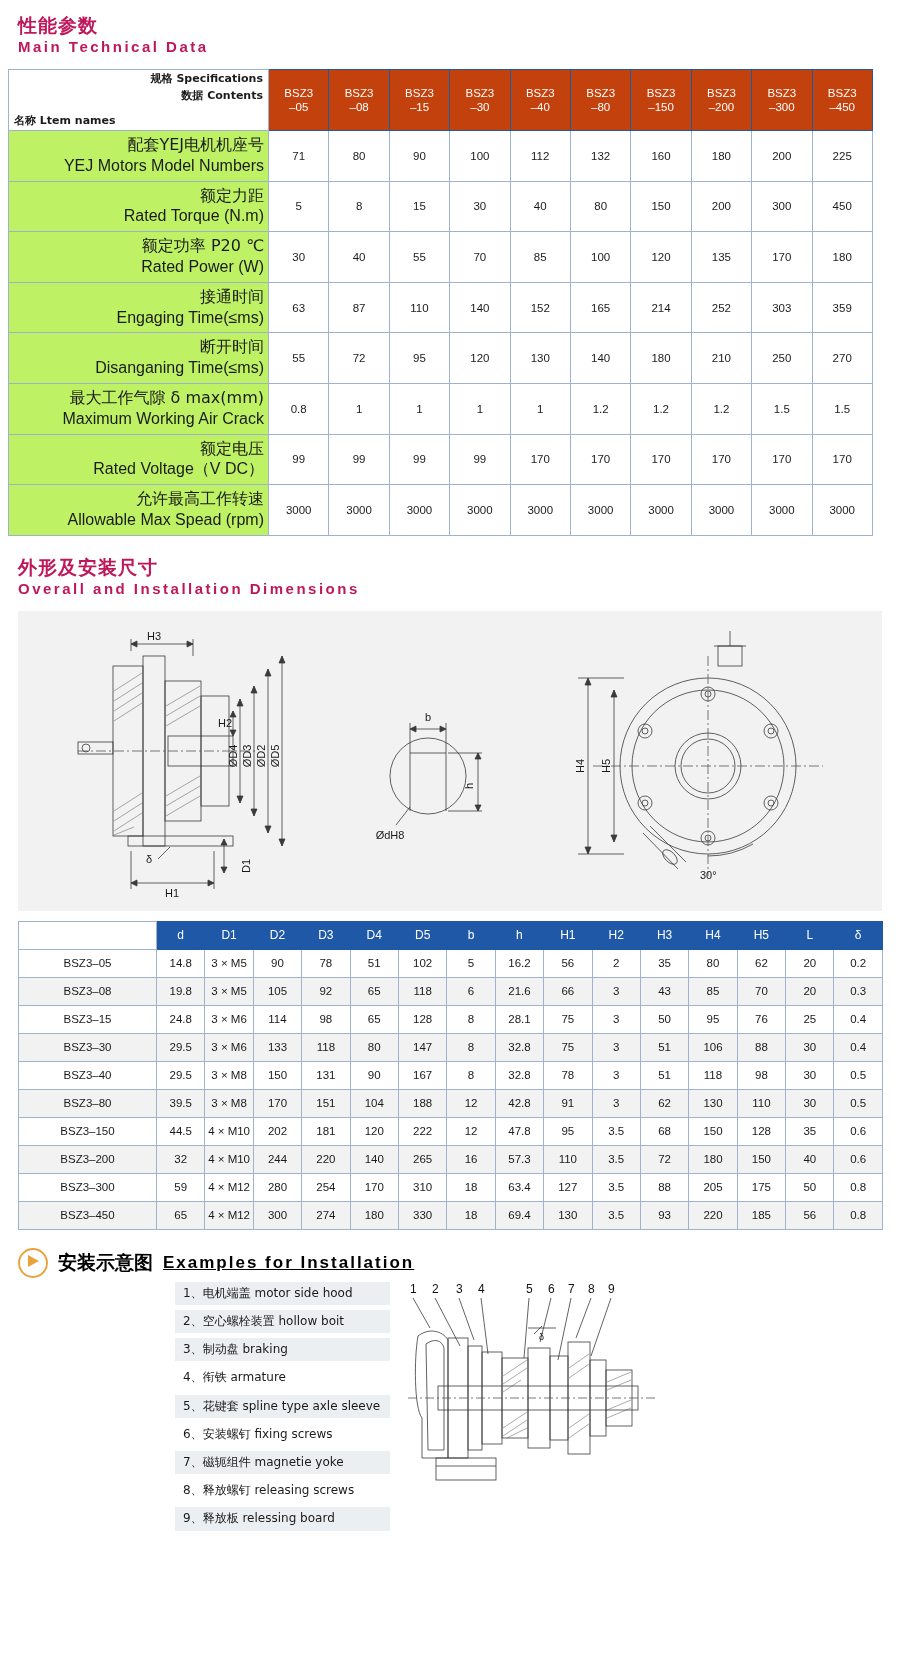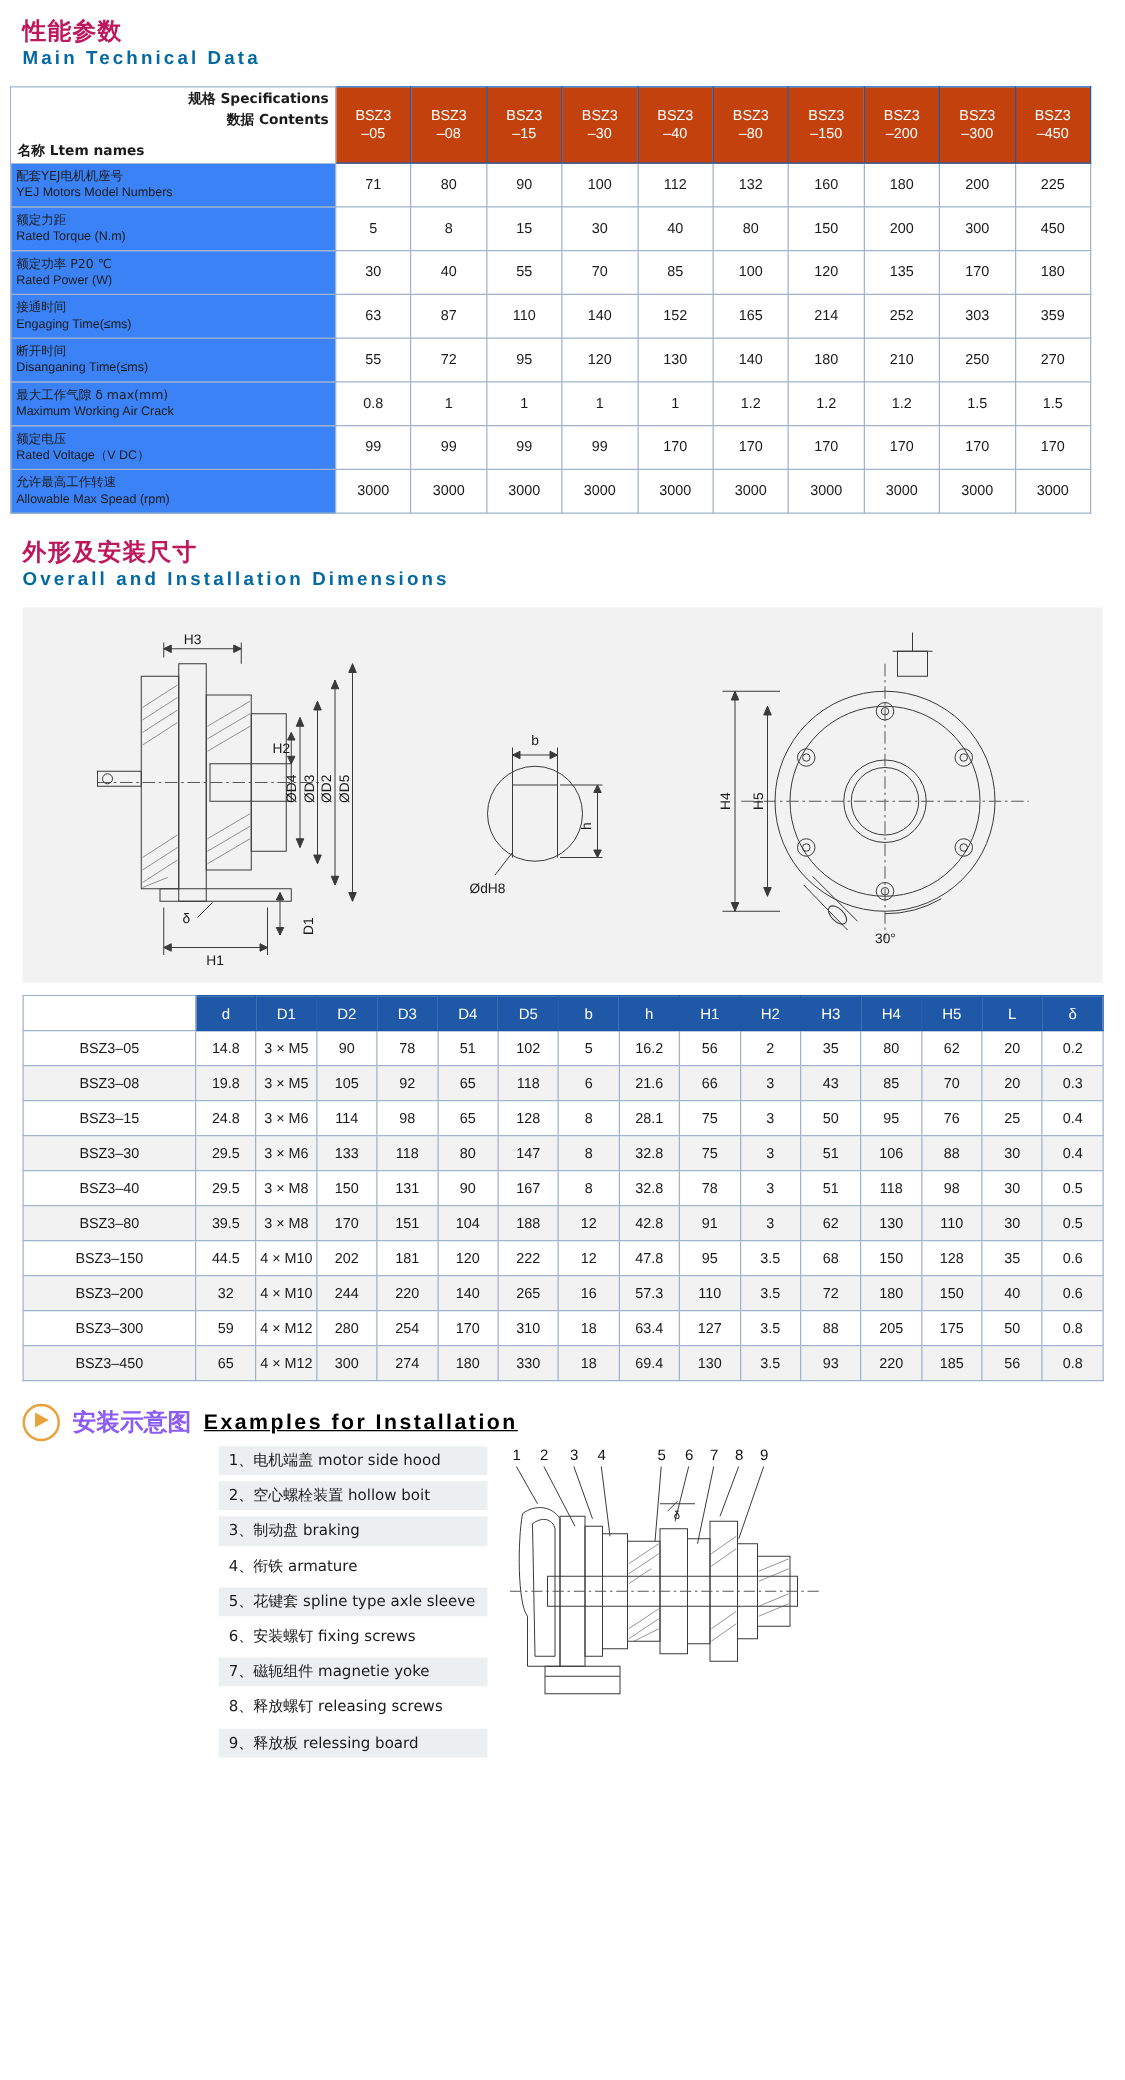--- a/index.html
+++ b/index.html
@@ -12,21 +12,21 @@
   }
   .page{width:900px;min-height:1664px;position:relative;padding:0;box-sizing:border-box;}
 
   
   .sec-head{margin:0 0 0 18px;padding-top:14px;}
   .sec-head .cn{
     color:#be185d;font-size:19px;font-weight:bold;letter-spacing:1px;line-height:1.2;
     font-family:"DejaVu Sans","Liberation Sans",sans-serif;
   }
   .sec-head .en{
-    color:#0369a1;font-size:15px;font-weight:bold;letter-spacing:2.5px;line-height:1.35;
+    color:#be185d;font-size:15px;font-weight:bold;letter-spacing:2.5px;line-height:1.35;
     font-family:"Liberation Sans",sans-serif;
   }
 
   
   table{border-collapse:collapse;}
   .tbl{margin:12px 18px 0 8px;width:864px;table-layout:fixed;}
   .tbl td,.tbl th{
     border:1px solid #9fb3cc;
     text-align:center;
     vertical-align:middle;
@@ -37,24 +37,24 @@
   }
   .tbl .hdr{
     background:#c2410c;
     color:#ffffff;
     font-weight:normal;
     font-size:11.5px;
     line-height:1.25;
     border:1px solid #1f58a6;
   }
   .tbl .rowhead{
-    background:#3b82f6;
-    font-size:10px;
+    background:#bef264;
+    font-size:16px;
     line-height:1.3;
-    text-align:left;
+    text-align:right;
     padding:4px 4px;
   }
   .tbl .rowhead .cn{font-family:"DejaVu Sans","Liberation Sans",sans-serif;display:block;}
   .tbl .rowhead .en{display:block;}
   .tbl .datarow td{height:26px;}
 
   
   .corner{
     position:relative;
     background:#1f58a6;
@@ -98,21 +98,21 @@
 
   
   .inst-head{margin:18px 0 0 18px;display:flex;align-items:center;gap:10px;}
   .tri{
     width:26px;height:26px;border-radius:50%;border:2px solid #e8a33d;position:relative;flex:0 0 auto;
   }
   .tri:after{
     content:"";position:absolute;left:8px;top:5px;border-left:11px solid #e8a33d;
     border-top:6.5px solid transparent;border-bottom:6.5px solid transparent;
   }
-  .inst-head .cn{color:#8b5cf6;font-size:19px;font-weight:bold;font-family:"DejaVu Sans","Liberation Sans",sans-serif;}
+  .inst-head .cn{color:#000000;font-size:19px;font-weight:bold;font-family:"DejaVu Sans","Liberation Sans",sans-serif;}
   .inst-head .en{color:#000000;font-size:17px;font-weight:bold;letter-spacing:2px;text-decoration:underline;}
 
   .inst-body{display:flex;margin:4px 0 0 0;padding-left:175px;}
   .legend{width:215px;}
   .legend li{
     list-style:none;margin:0 0 5px 0;padding:5px 8px;font-size:12px;line-height:1.1;
     font-family:"DejaVu Sans","Liberation Sans",sans-serif;
   }
   .legend li.sh{background:#eceff1;}
   .legend ul{margin:0;padding:0;}

